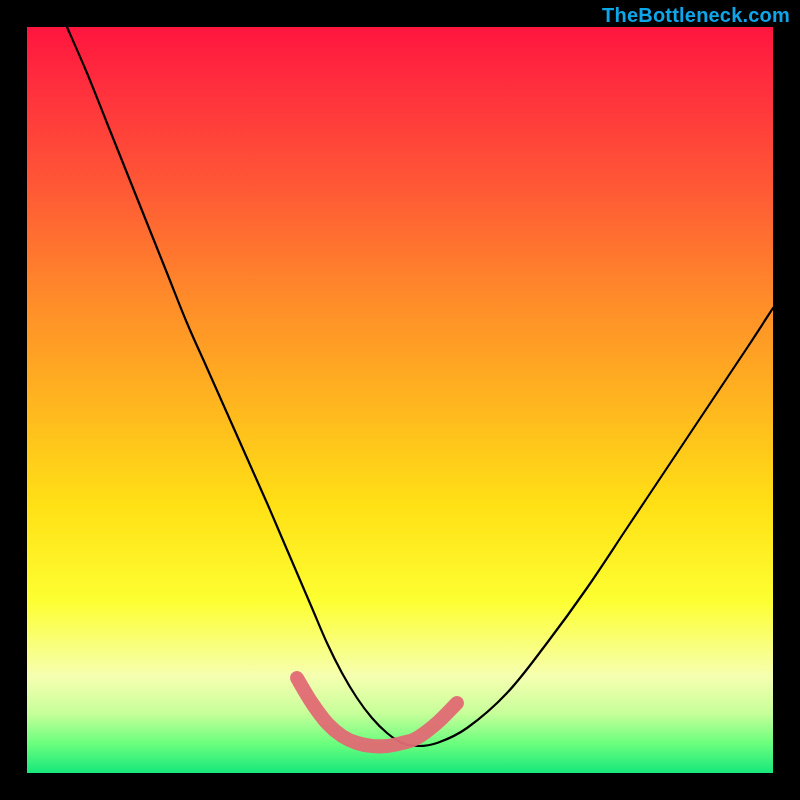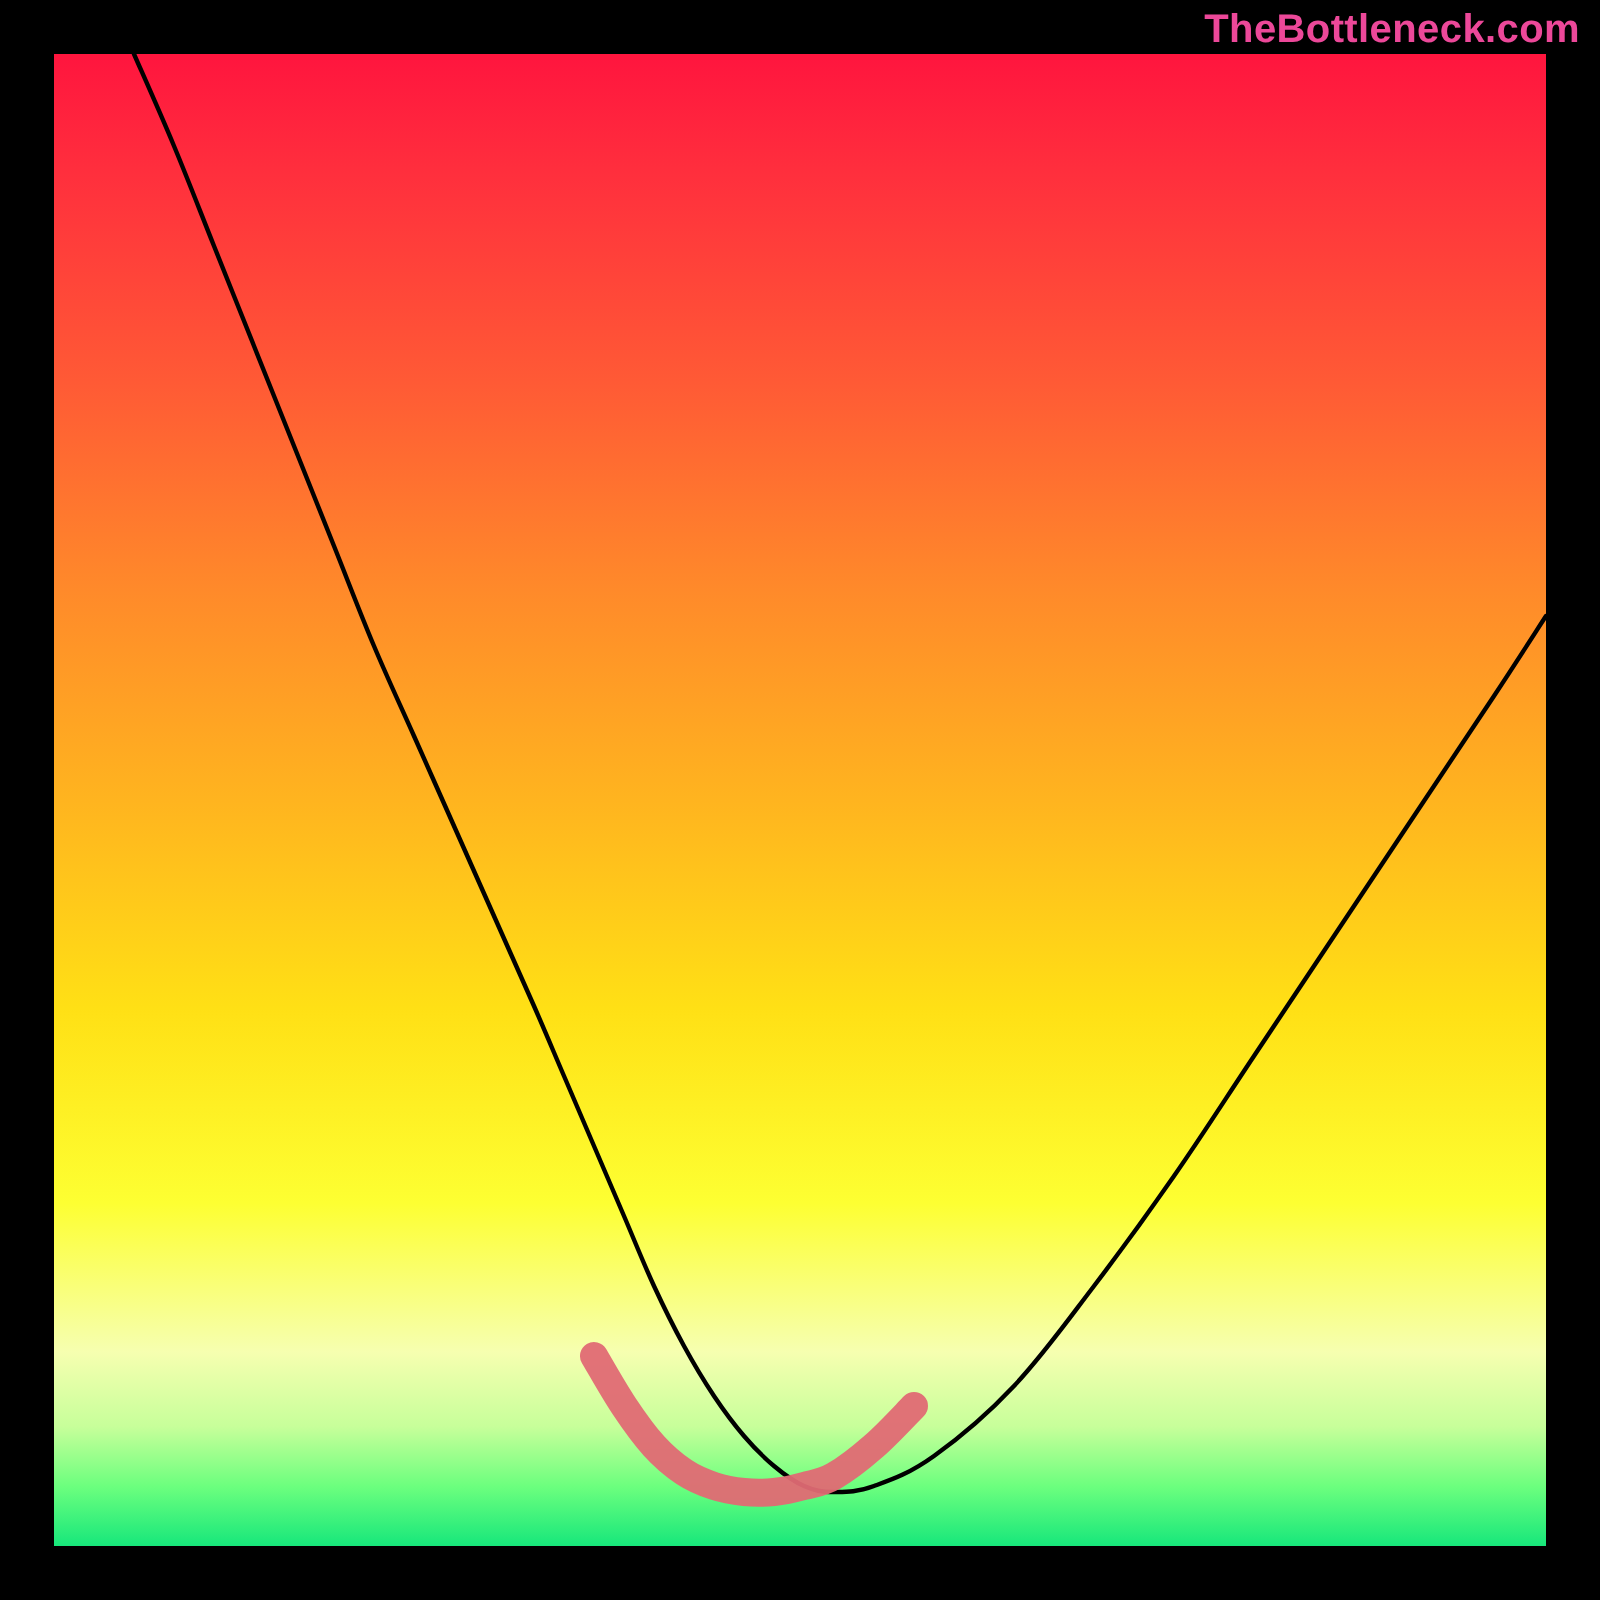--- a/index.html
+++ b/index.html
@@ -40,21 +40,21 @@
       #f6ffb0 87%,
       #c7ff9a 92%,
       #6cff7e 96%,
       #17e77b 100%
     );
   }
   .watermark {
     position: absolute;
     top: 4px;
     right: 10px;
-    color: #ec4899;
+    color: #0ea5e9;
     font-size: 20px;
     font-weight: 600;
     letter-spacing: 0.2px;
     user-select: none;
   }
   svg.curve {
     position: absolute;
     inset: 0;
   }
 </style>

